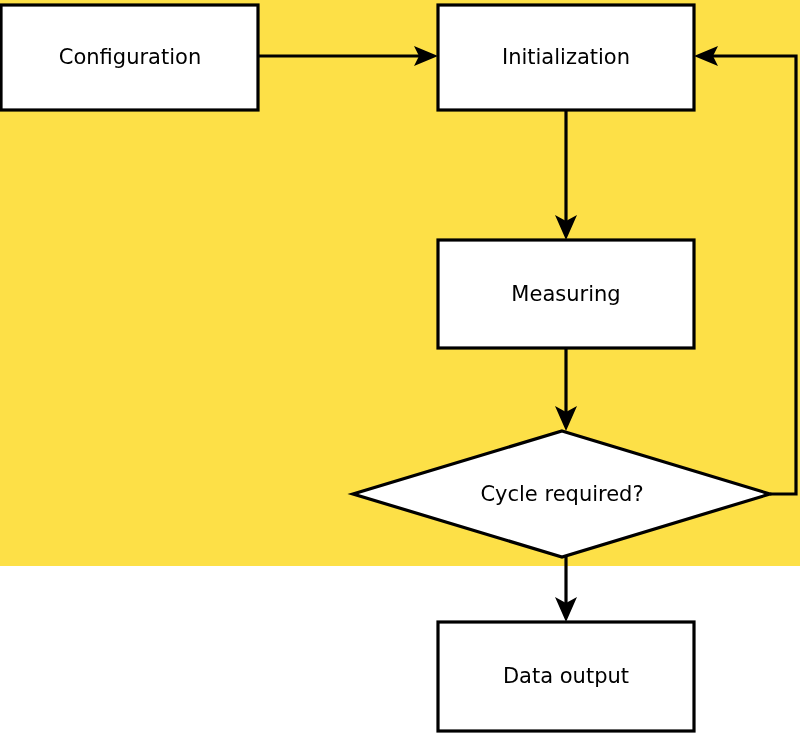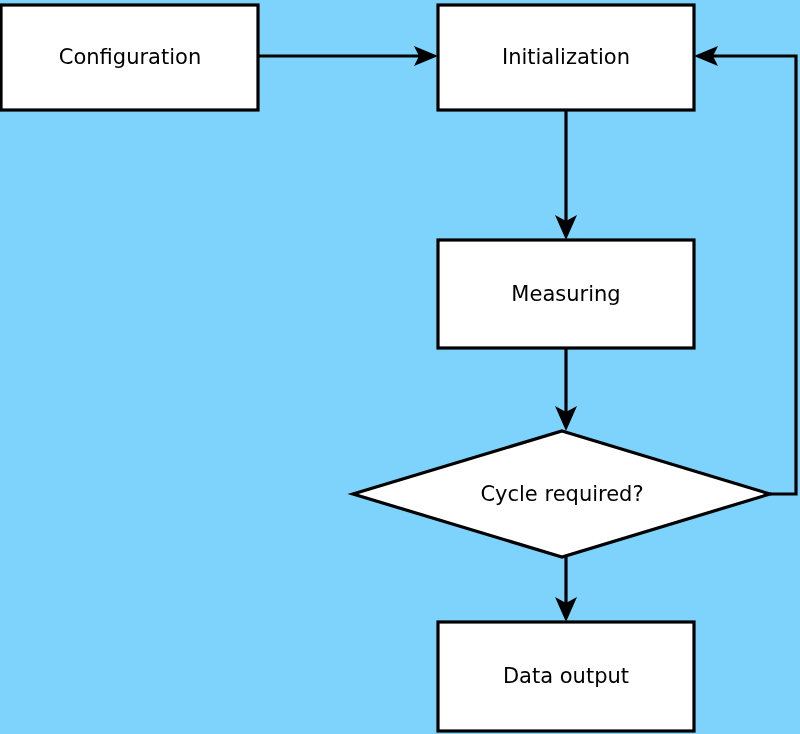--- a/index.html
+++ b/index.html
@@ -10,22 +10,22 @@
   }
   body {
     width: 800px;
     height: 734px;
     font-family: "DejaVu Sans", "Liberation Sans", sans-serif;
     overflow: hidden;
   }
   #diagram-root {
     position: relative;
     width: 800px;
-    height: 734px;
-    background: #7dd3fc;
+    height: 566px;
+    background: #fde047;
   }
   #flow-svg {
     position: absolute;
     left: 0;
     top: 0;
     width: 800px;
     height: 734px;
     display: block;
   }
   .node-shape {

